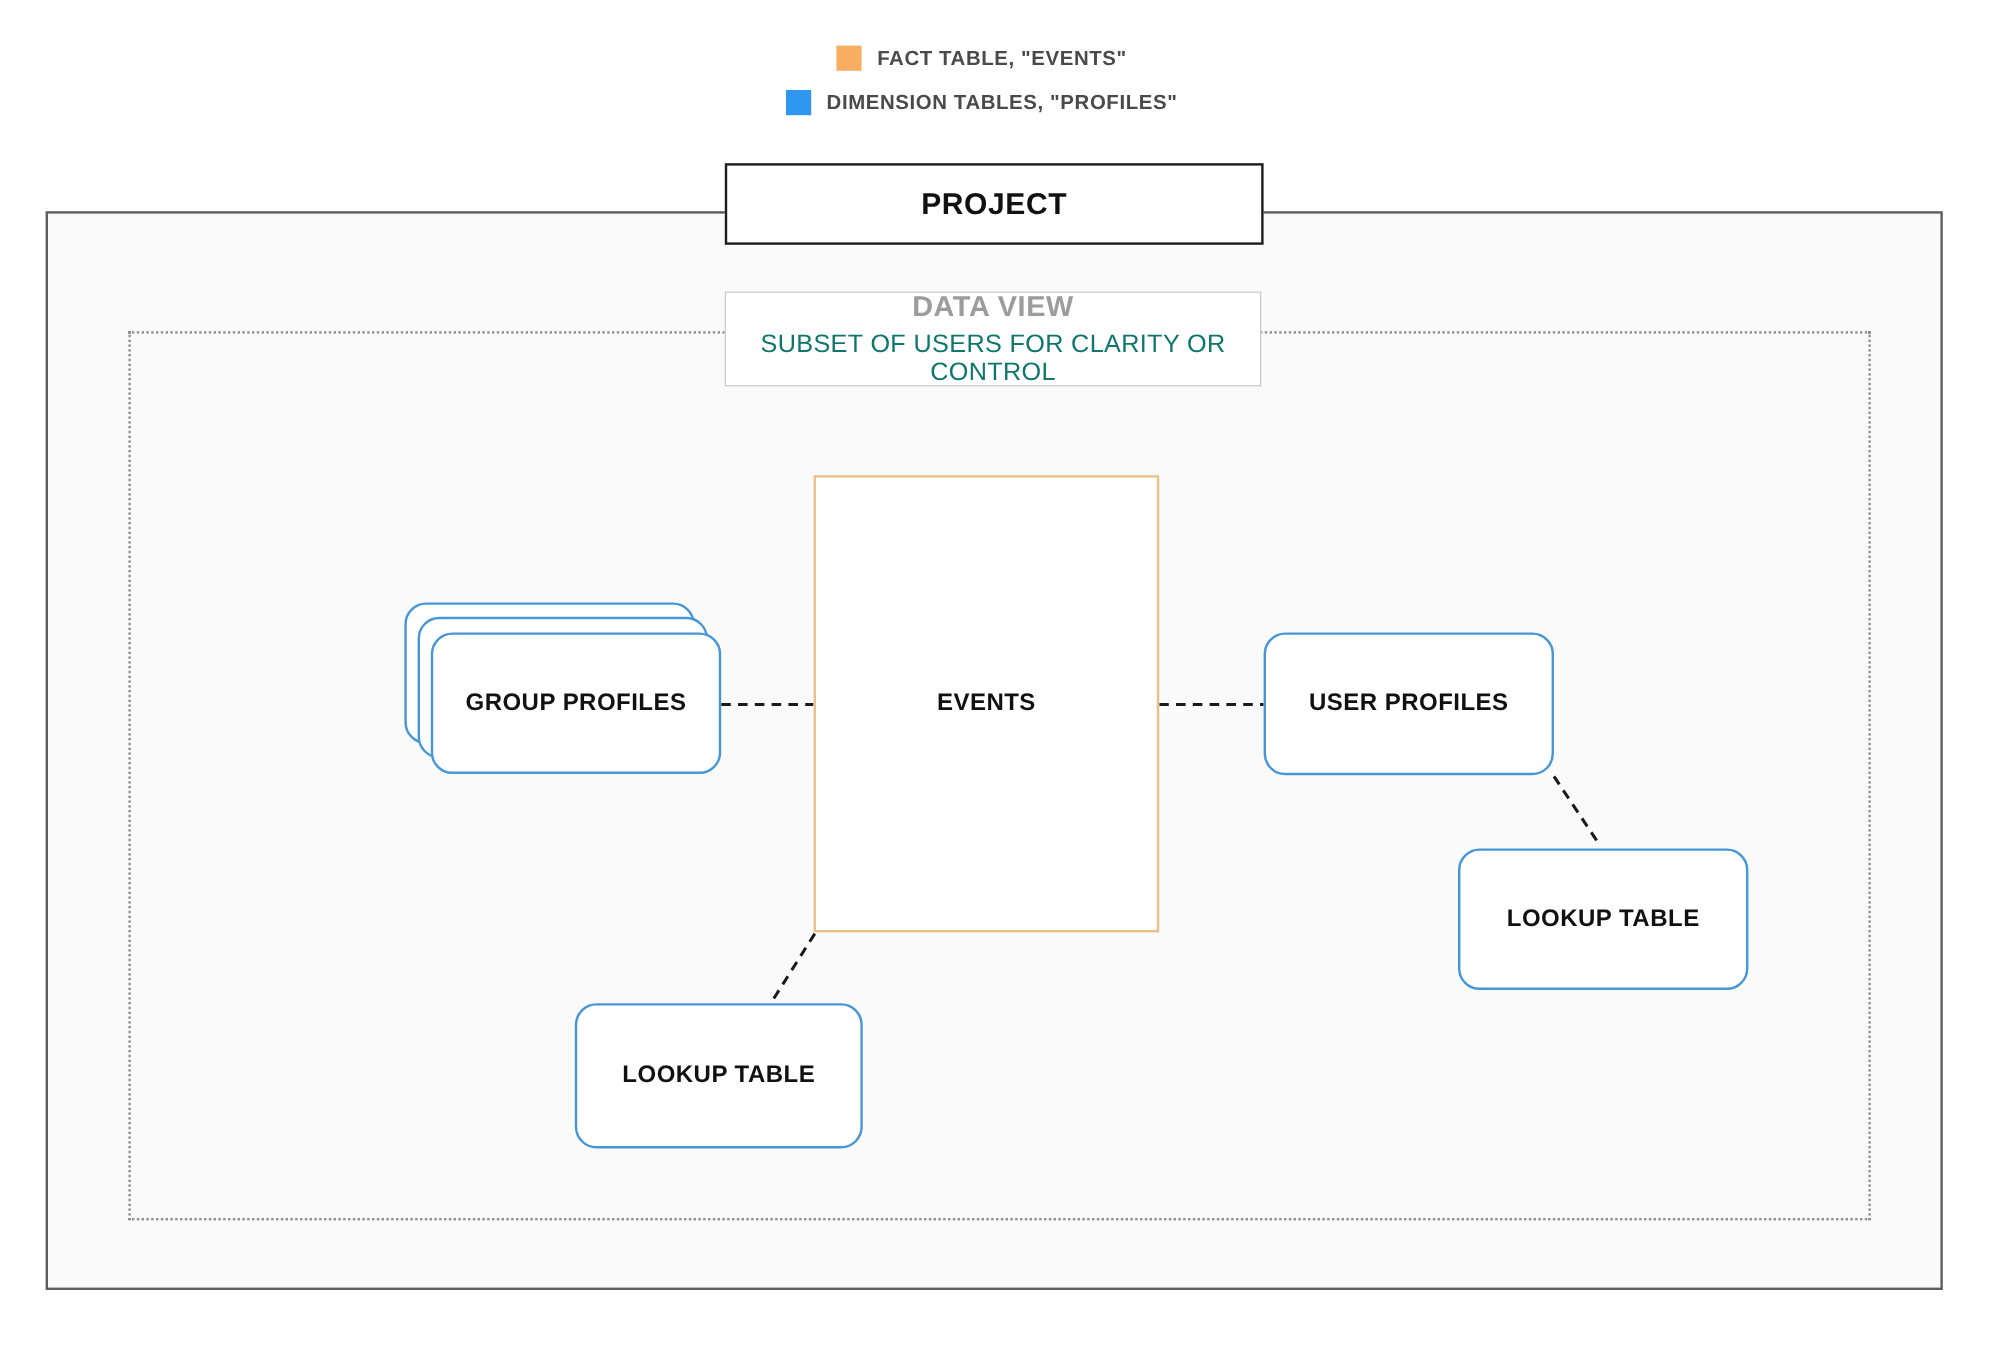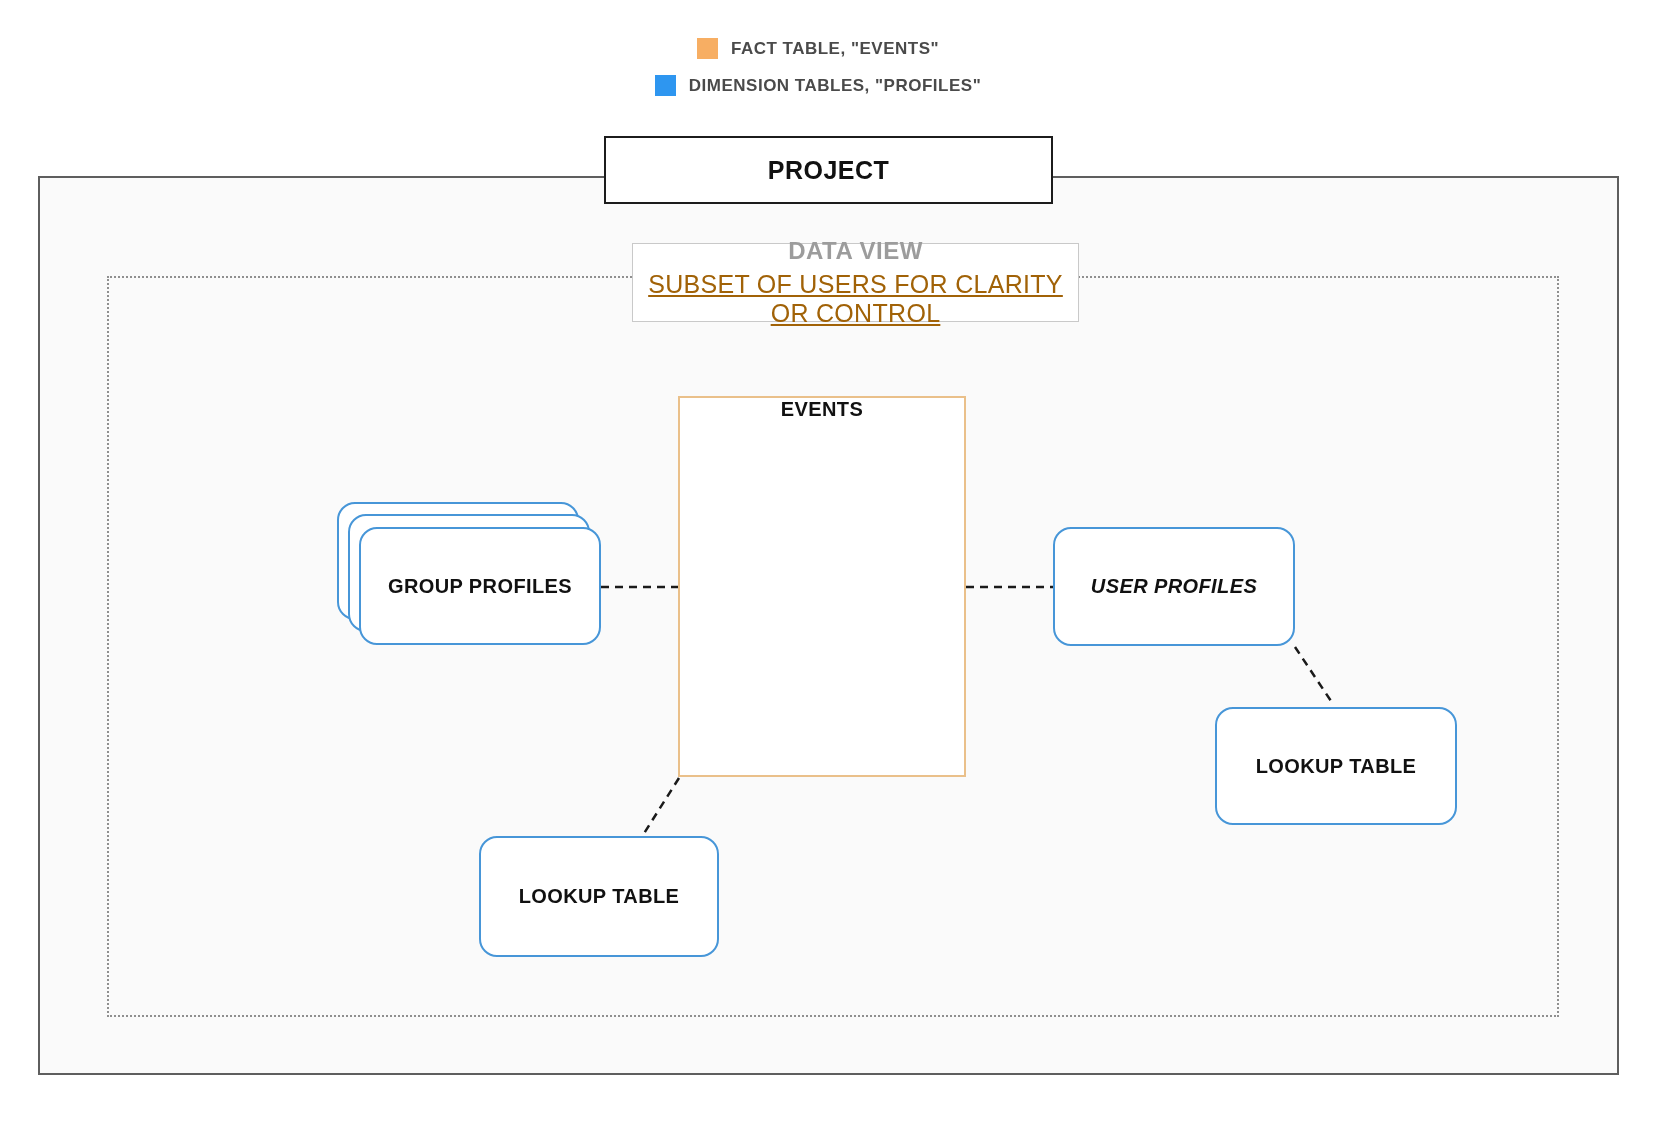--- a/index.html
+++ b/index.html
@@ -84,65 +84,63 @@
   .project-subtitle {
     margin-top: 6px;
     font-size: 19px;
     color: #555555;
     letter-spacing: 0.3px;
   }
   .dataview-box {
     left: 604px; top: 243px;
     width: 447px; height: 79px;
     border: 1px solid #C9C9C9;
-    margin-left: 28px;
   }
   .dataview-title {
     font-size: 24px;
     font-weight: bold;
     letter-spacing: 0.5px;
     color: #9C9C9C;
   }
   .dataview-subtitle {
     margin-top: 5px;
-    font-size: 25px;
-    color: #a16207;
+    font-size: 21px;
+    color: #0f766e;
     letter-spacing: 0.3px;
-    text-decoration: underline;
   }
 
   
   .node-label {
     font-size: 20px;
     font-weight: bold;
     letter-spacing: 0.4px;
     color: #111111;
     white-space: nowrap;
   }
   .events-node {
     left: 678px; top: 396px;
     width: 288px; height: 381px;
     border: 2px solid #EAC08A;
     background: #ffffff;
     display: flex;
-    align-items: flex-start;
+    align-items: center;
     justify-content: center;
   }
   .rounded-node {
     border: 2px solid #4796D8;
     border-radius: 18px;
     background: #ffffff;
     display: flex;
     align-items: center;
     justify-content: center;
   }
   .stack-card-back   { left: 337px; top: 502px; width: 242px; height: 118px; }
   .stack-card-middle { left: 348px; top: 514px; width: 242px; height: 118px; }
   .stack-card-front  { left: 359px; top: 527px; width: 242px; height: 118px; }
-  .user-profiles-node { left: 1053px; top: 527px; width: 242px; height: 119px; font-style: italic; }
+  .user-profiles-node { left: 1053px; top: 527px; width: 242px; height: 119px; }
   .lookup-right-node  { left: 1215px; top: 707px; width: 242px; height: 118px; }
   .lookup-bottom-node { left: 479px;  top: 836px; width: 240px; height: 121px; }
 
   .connectors {
     position: absolute;
     left: 0; top: 0;
     width: 1664px; height: 1128px;
     pointer-events: none;
   }
 </style>

